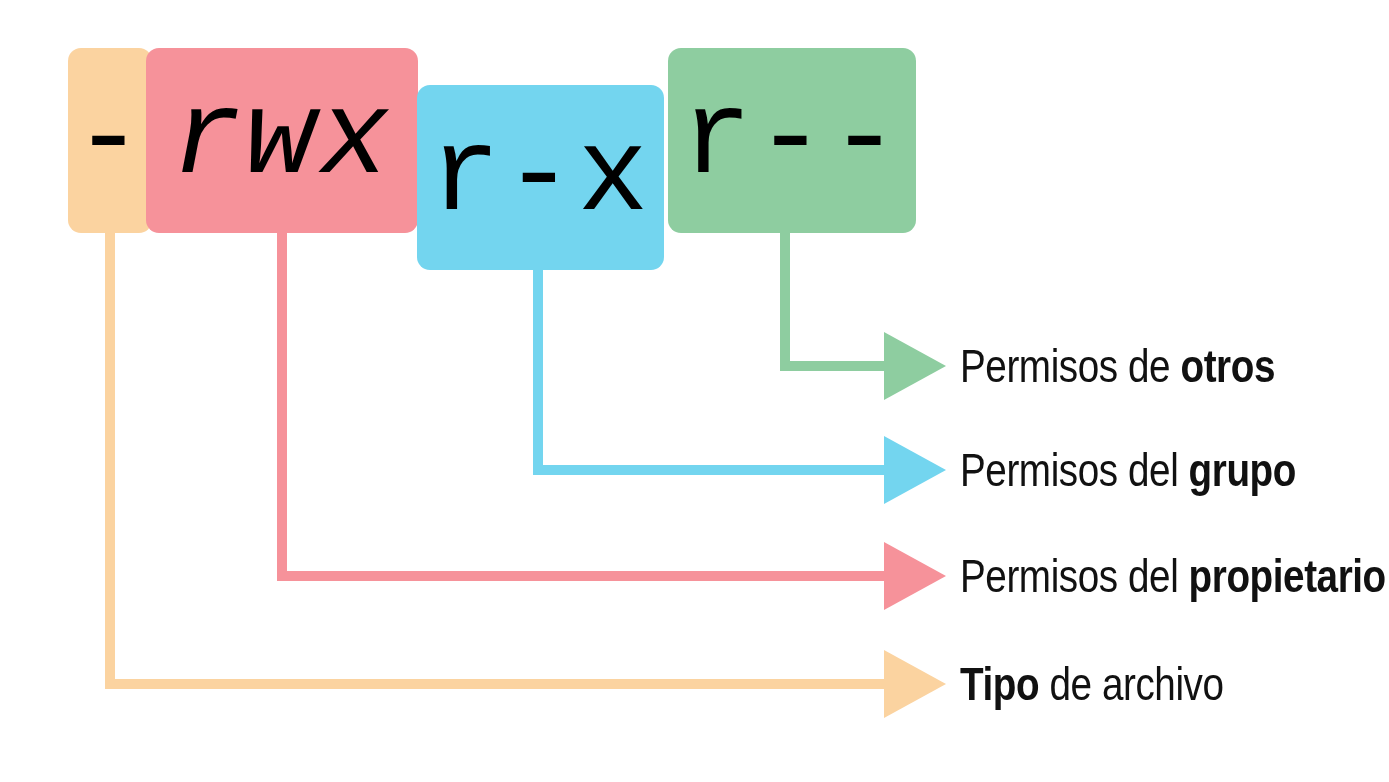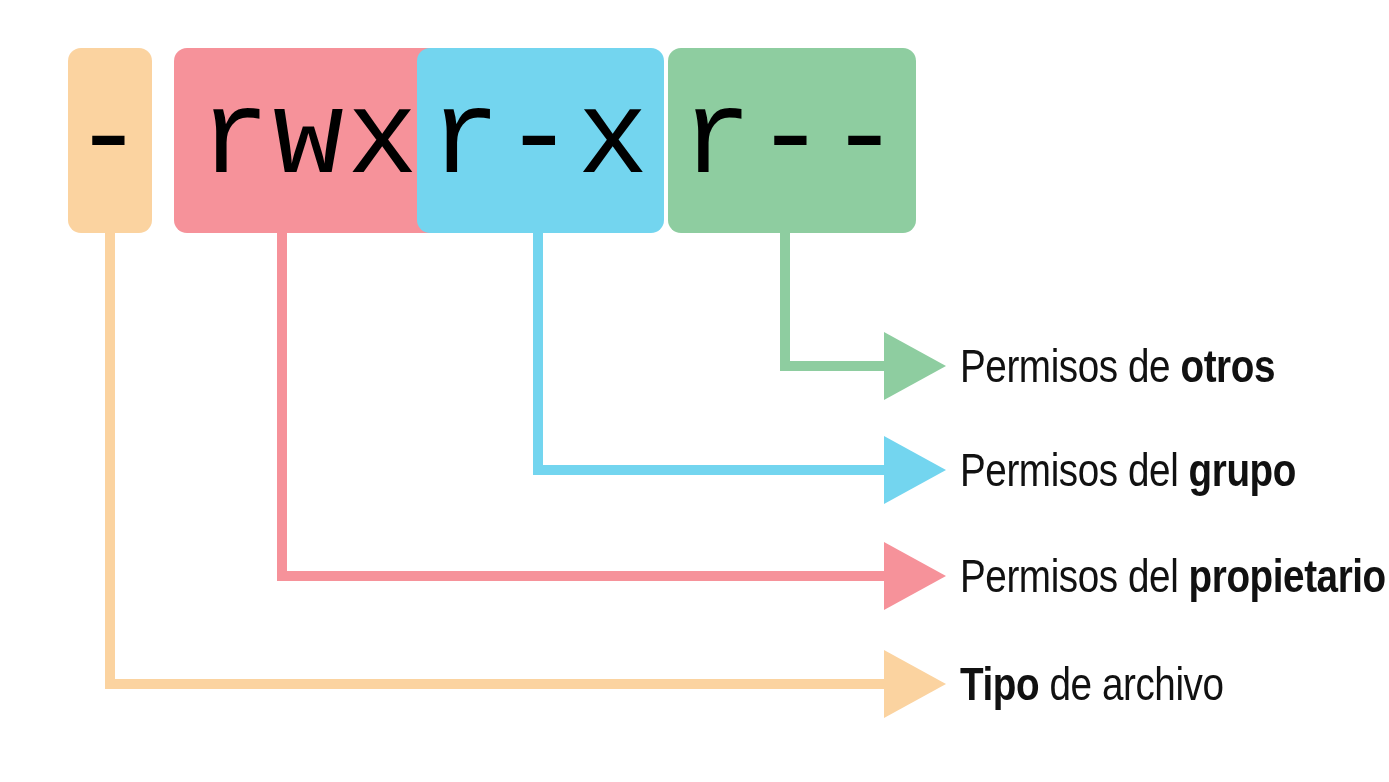--- a/index.html
+++ b/index.html
@@ -15,21 +15,21 @@
     position:absolute;top:48px;height:185px;
     border-radius:13px;
     display:flex;align-items:center;justify-content:center;
   }
   .box .chars{
     font-family:"Liberation Mono", monospace;
     font-size:118px;line-height:1;color:#000;
     letter-spacing:3px;white-space:pre;
   }
   .b-tipo {left:68px; width:84px;}
-  .b-prop {left:174px;width:272px;}
+  .b-prop {left:146px;width:272px;font-style:italic;}
   .b-grupo{left:417px;width:247px;}
   .b-otros{left:668px;width:248px;}
 
   
   .vline{position:absolute;width:10px;top:230px;}
   .v-otros{left:780px;height:141px;}
   .v-grupo{left:533px;height:245px;}
   .v-prop {left:277px;height:351px;}
   .v-tipo {left:105px;height:459px;}
 
@@ -70,21 +70,21 @@
 <body>
 
 <div class="canvas">
 
   <div class="box b-tipo" style="background-color: rgb(251, 211, 160);">
     <span class="chars">-</span>
   </div>
   <div class="box b-prop" style="background-color: rgb(246, 146, 154);">
     <span class="chars">rwx</span>
   </div>
-  <div class="box b-grupo" style="background-color: rgb(115, 213, 239);">
+  <div class="box b-grupo" style="background-color: rgb(115, 213, 239); margin-top: 37px;">
     <span class="chars">r-x</span>
   </div>
   <div class="box b-otros" style="background-color: rgb(142, 205, 160);">
     <span class="chars">r--</span>
   </div>
 
   <div class="vline v-otros" style="background-color: rgb(142, 205, 160);"></div>
   <div class="hline h-otros" style="background-color: rgb(142, 205, 160);"></div>
   <div class="arrow a-otros" style="border-left-color: rgb(142, 205, 160);"></div>
 

